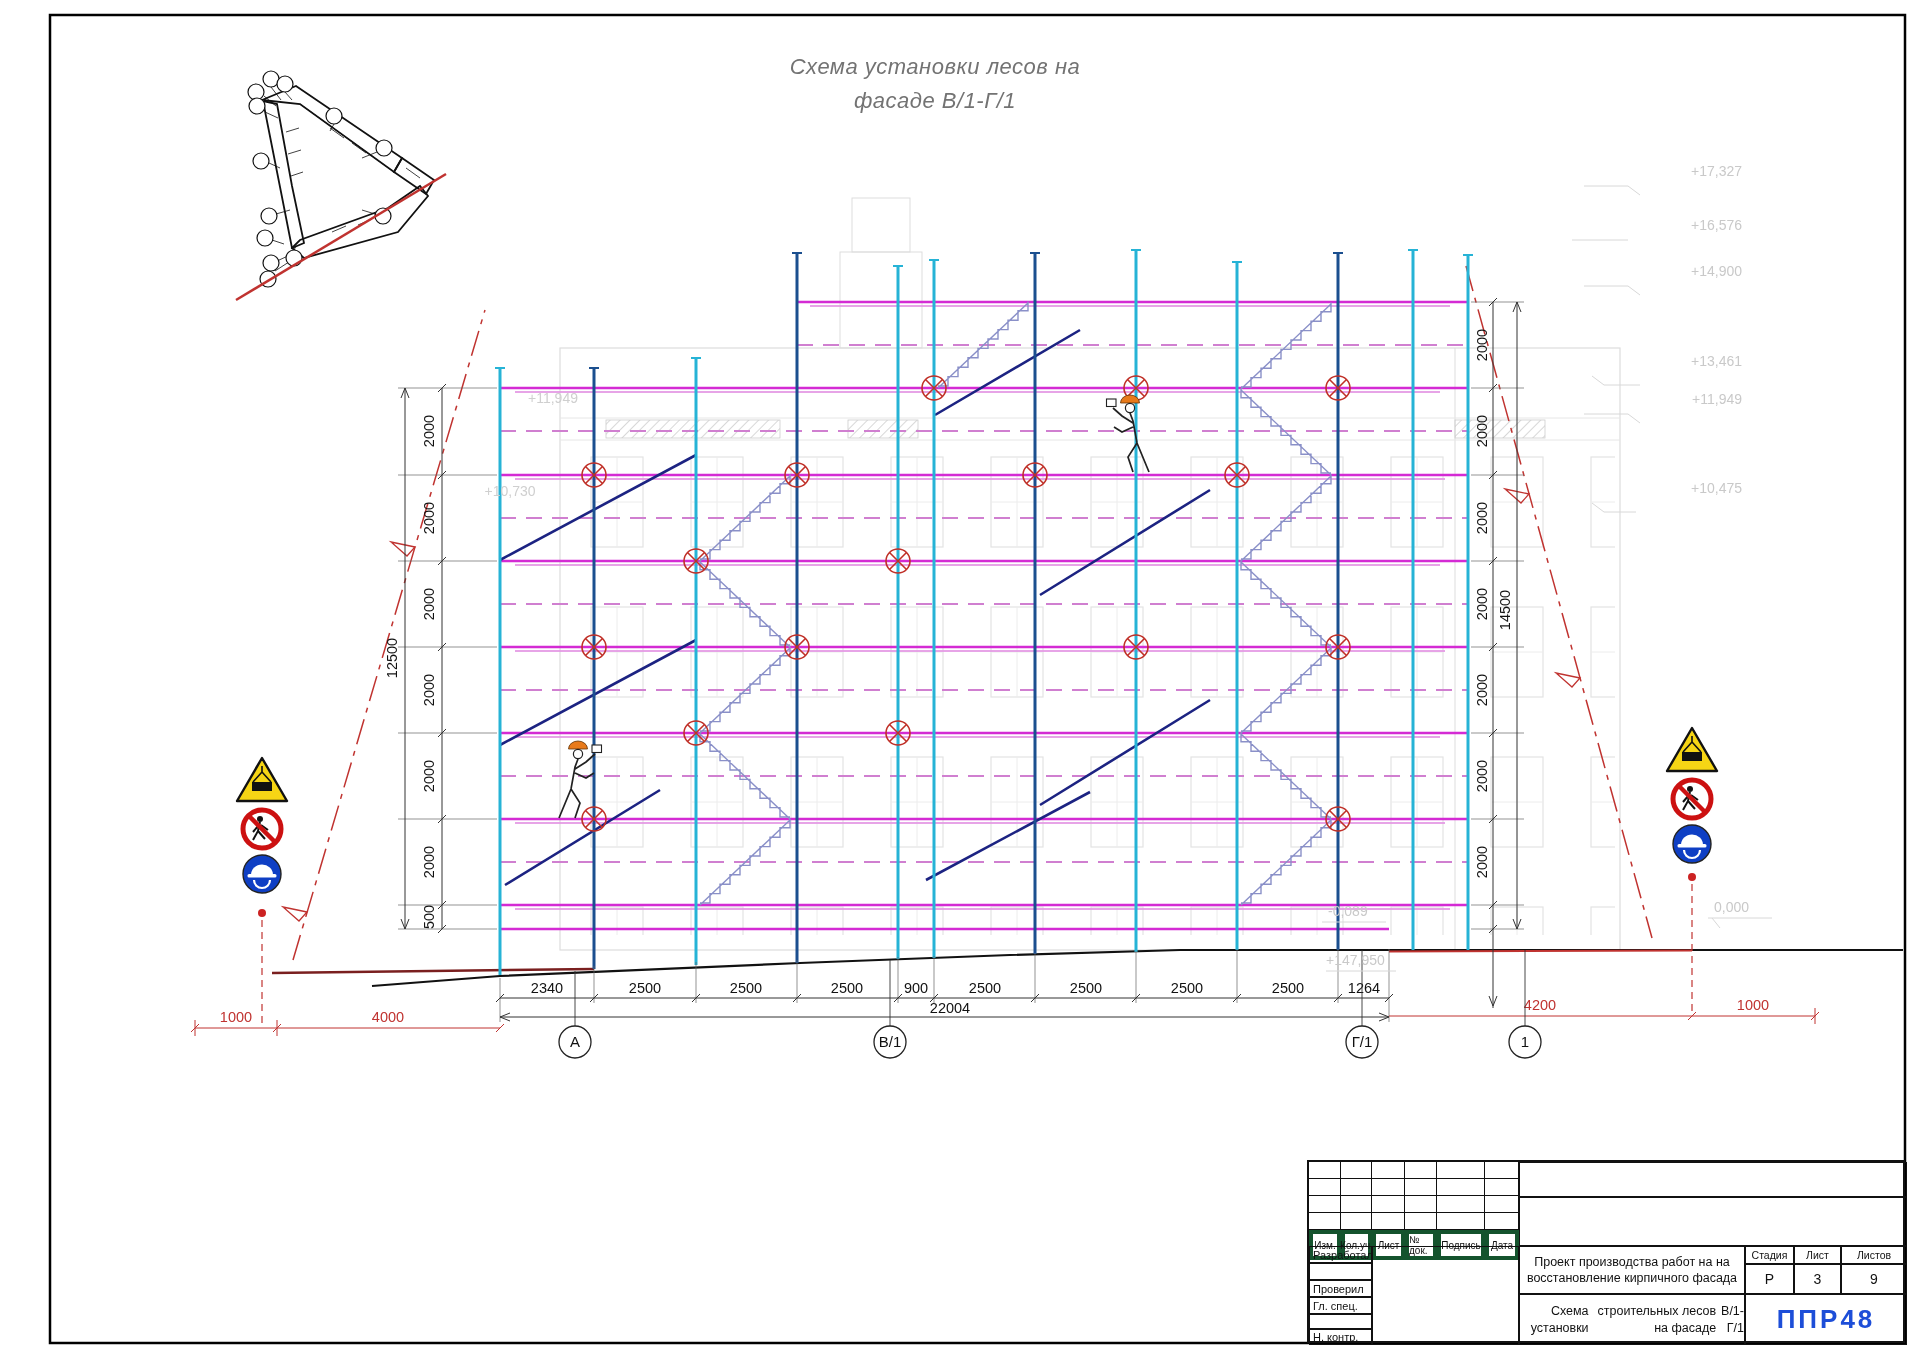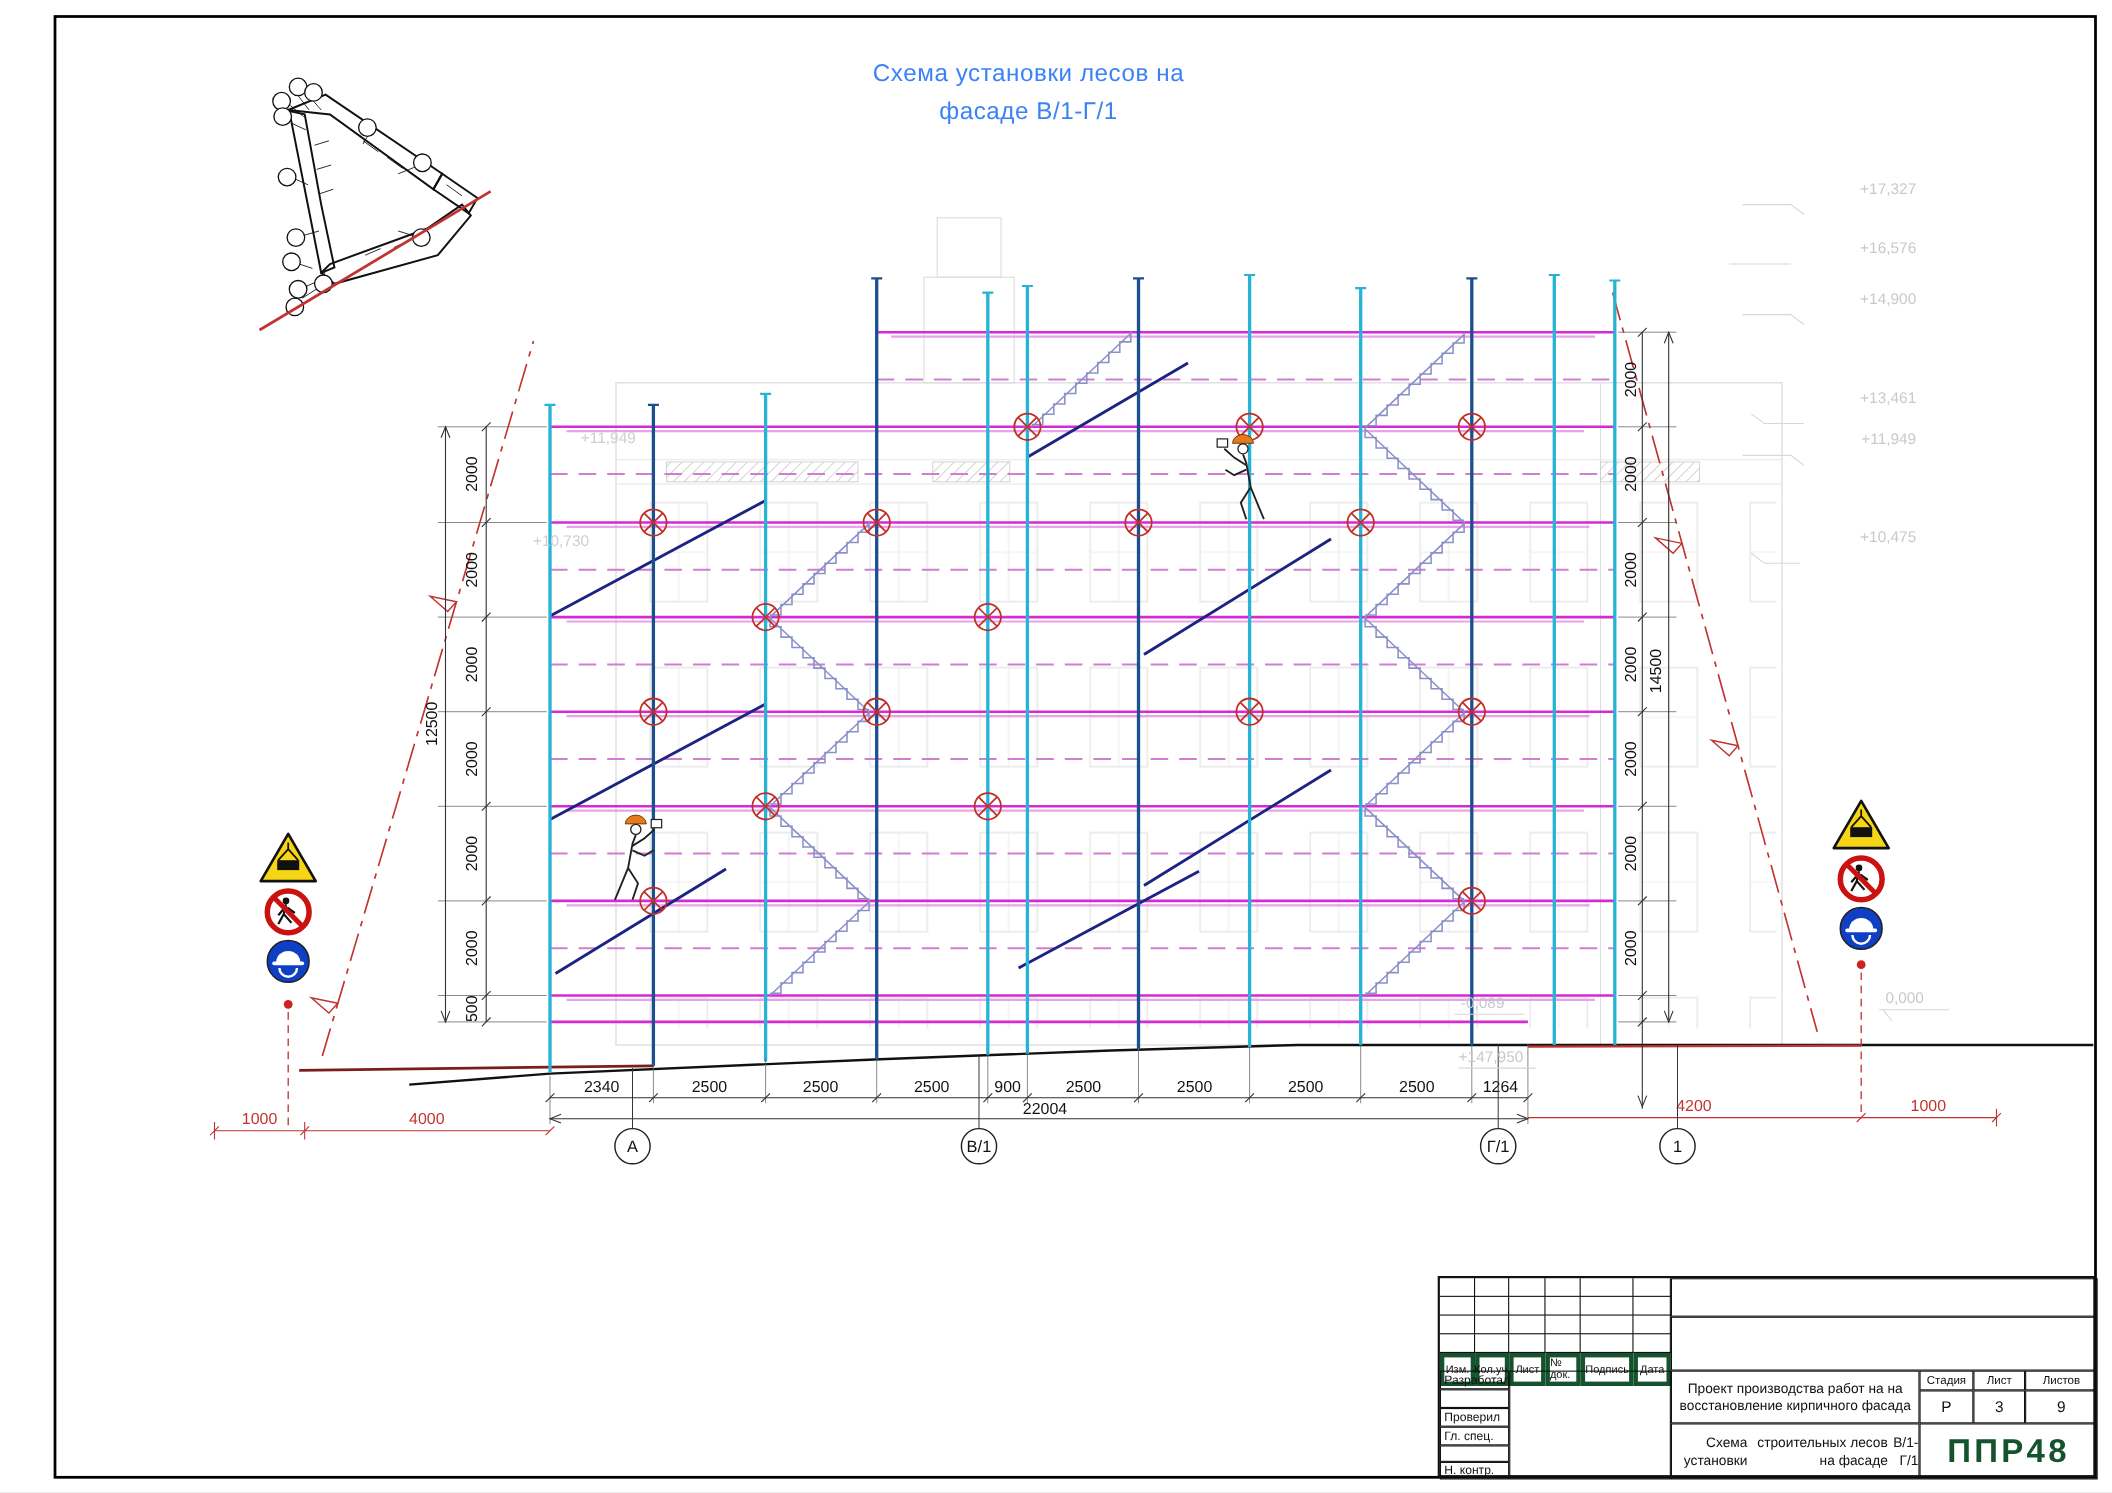--- a/index.html
+++ b/index.html
@@ -1,36 +1,36 @@
 <!DOCTYPE html>
 <html><head>
 <meta charset="utf-8">
 <style>
   html,body{margin:0;padding:0;background:#cfcfcf;}
   .page{position:relative;width:1920px;height:1357px;background:#ffffff;overflow:hidden;
         font-family:"Liberation Sans",sans-serif;}
   svg text{font-family:"Liberation Sans",sans-serif;}
   .sheet-title{position:absolute;left:635px;top:50px;width:600px;text-align:center;
-        font-size:22px;letter-spacing:.5px;color:#3b82f6;line-height:1.55;}
+        font-size:22px;letter-spacing:.5px;color:#737373;line-height:1.55;font-style:italic;}
   
   .tb{position:absolute;left:1307px;top:1160px;width:598px;height:183px;
       border:2px solid #111;box-sizing:border-box;font-size:11px;color:#111;}
   .tb .cell{position:absolute;border:1px solid #111;box-sizing:border-box;
       display:flex;align-items:center;justify-content:center;text-align:center;}
   .tb .lbl{justify-content:flex-start;padding-left:3px;}
   .tb .grid{position:absolute;left:0;top:0;width:210px;height:68px;display:grid;
       grid-template-columns:32px 31px 33px 32px 48px 34px;grid-template-rows:repeat(4,17px);}
   .tb .grid div{border-right:1px solid #111;border-bottom:1px solid #111;box-sizing:border-box;}
   .tb .hdr{position:absolute;left:0;top:68px;width:210px;height:16px;display:grid;
       grid-template-columns:32px 31px 33px 32px 48px 34px;}
   .tb .hdr div{border:4px solid #14532d;box-sizing:border-box;display:flex;align-items:center;
       justify-content:center;font-size:10px;}
   .tb .project{font-size:12.5px;line-height:1.3;text-align:right;}
   .tb .doc{font-size:12.5px;line-height:1.3;}
-  .tb .logo{font-size:30px;font-weight:bold;letter-spacing:3px;color:#14532d;}
+  .tb .logo{font-size:26px;font-weight:bold;letter-spacing:3px;color:#1d4ed8;}
   .tb .val{font-size:14px;}
 </style>
 </head>
 <body>
 
 <div class="page">
 
 <svg width="1920" height="1357" viewBox="0 0 1920 1357">
 <defs>
   <pattern id="win" x="575" y="455" width="100" height="150" patternUnits="userSpaceOnUse">

